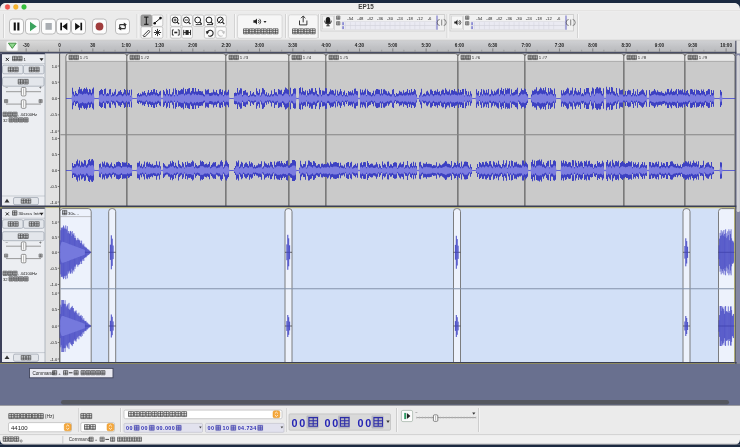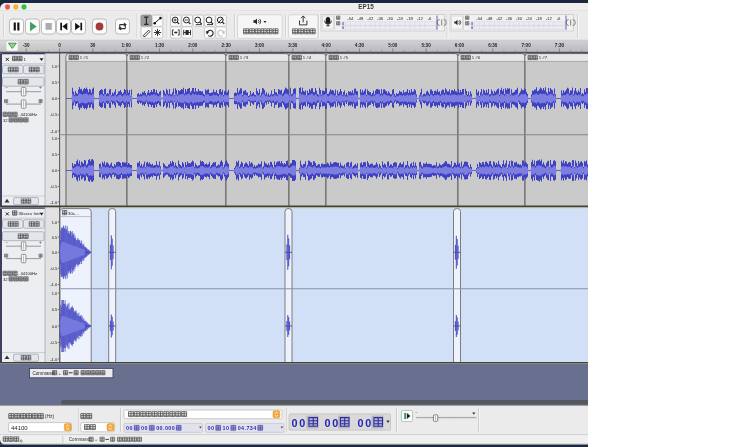--- a/index.html
+++ b/index.html
@@ -1,15 +1,15 @@
 <!DOCTYPE html>
 <html><head><meta charset="utf-8"><style>
 html,body{margin:0;padding:0;background:#fff;}
 *{box-sizing:border-box;}
-#w{position:relative;width:588px;height:447px;overflow:hidden;font-family:"Liberation Sans",sans-serif;}
+#w{position:relative;width:740px;height:447px;overflow:hidden;font-family:"Liberation Sans",sans-serif;}
 </style></head><body>
 <div id="w">
 <svg width="740" height="447" viewBox="0 0 740 447" shape-rendering="auto">
 <defs>
 <linearGradient id="rg" x1="0" y1="0" x2="0" y2="1">
 <stop offset="0" stop-color="#d8d8d8"></stop>
           <stop offset="1" stop-color="#c0c0c0"></stop>
 </linearGradient>
 </defs>
 <rect width="740" height="447" fill="#ffffff"></rect>

